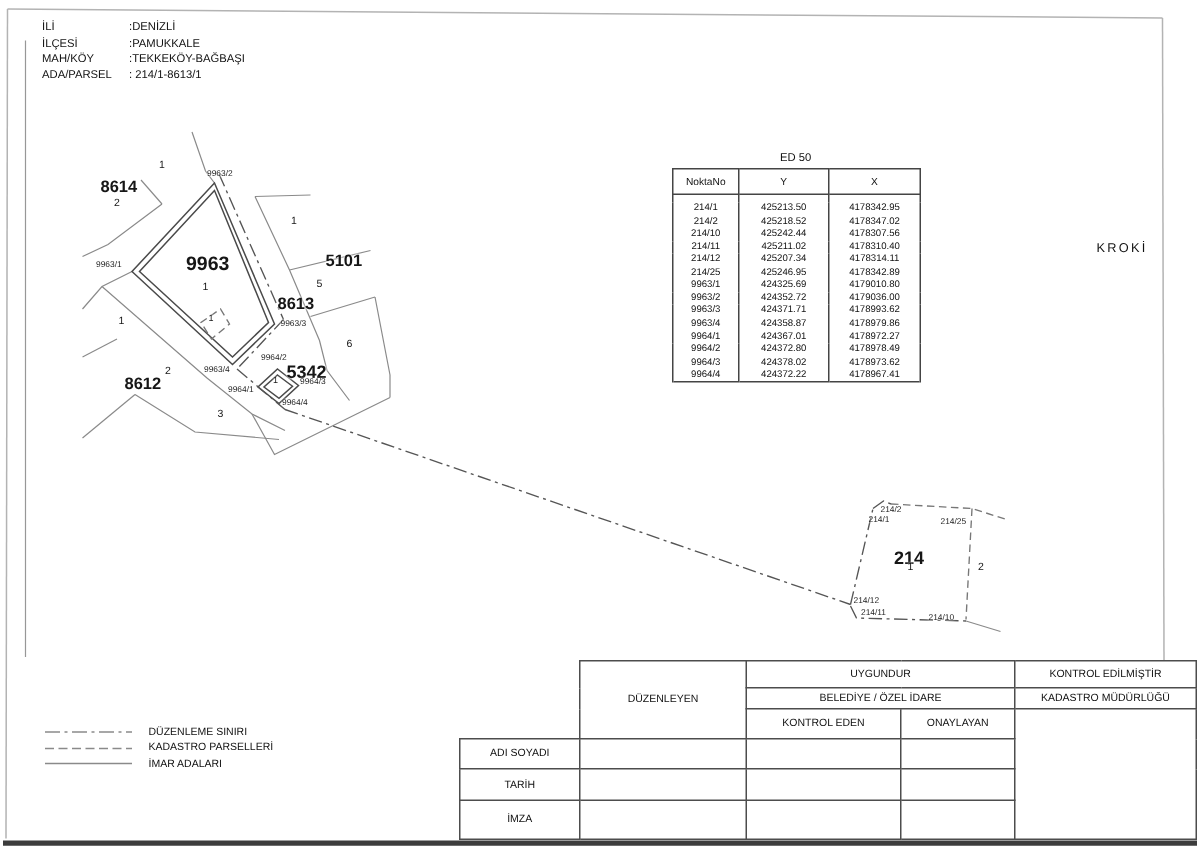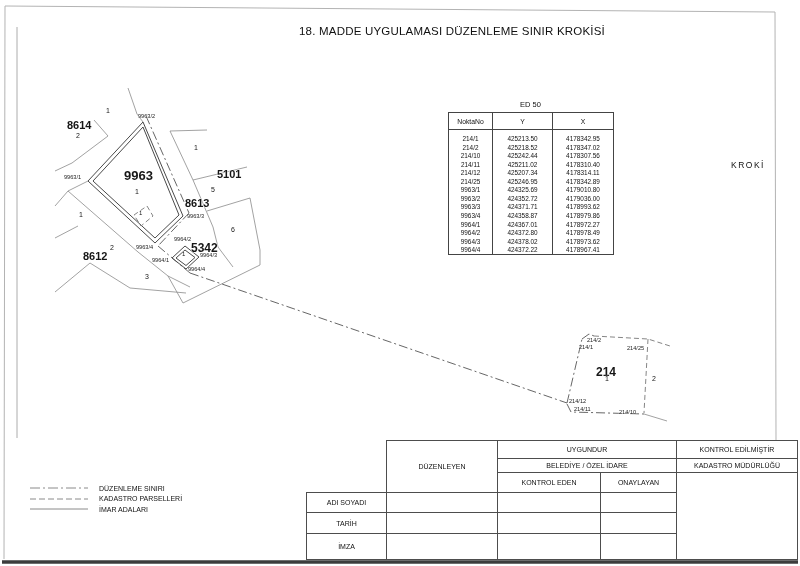--- a/index.html
+++ b/index.html
@@ -87,22 +87,27 @@
       <path d="M146,116 L189,213"></path>
       <path d="M189,213 L158,246"></path>
       <path d="M158,246 L190,273"></path>
       <path d="M190,273 L567,403"></path>
       <path d="M567,403 L582,339"></path>
       <path d="M582,339 L589,334 L594,336"></path>
       <path d="M567,404 L571,412 L644,414"></path>
     </g>
   </svg>
 
-
-  <div class="abs title">18. MADDE UYGULAMASI DÜZENLEME SINIR KROKİSİ</div>
+  <div class="abs info">
+    <div><span class="lbl">İLİ</span><span>:DENİZLİ</span></div>
+    <div><span class="lbl">İLÇESİ</span><span>:PAMUKKALE</span></div>
+    <div><span class="lbl">MAH/KÖY</span><span>:TEKKEKÖY-BAĞBAŞI</span></div>
+    <div><span class="lbl">ADA/PARSEL</span><span>: 214/1-8613/1</span></div>
+  </div>
+
 
   <div class="abs kroki">KROKİ</div>
 
   <div class="abs coord-title">ED 50</div>
   <table class="coord">
     <colgroup>
         <col style="width:44px">
         <col style="width:60px">
         <col style="width:61px">
       </colgroup>

